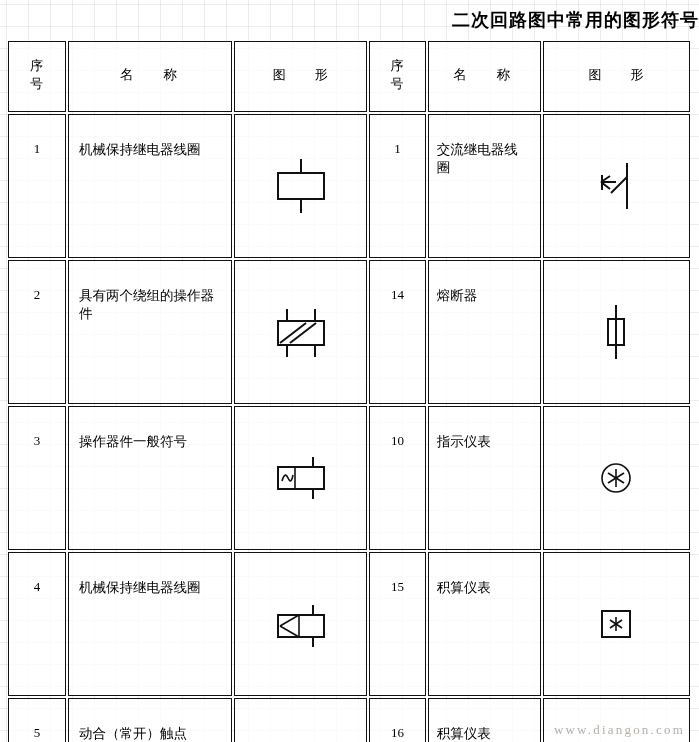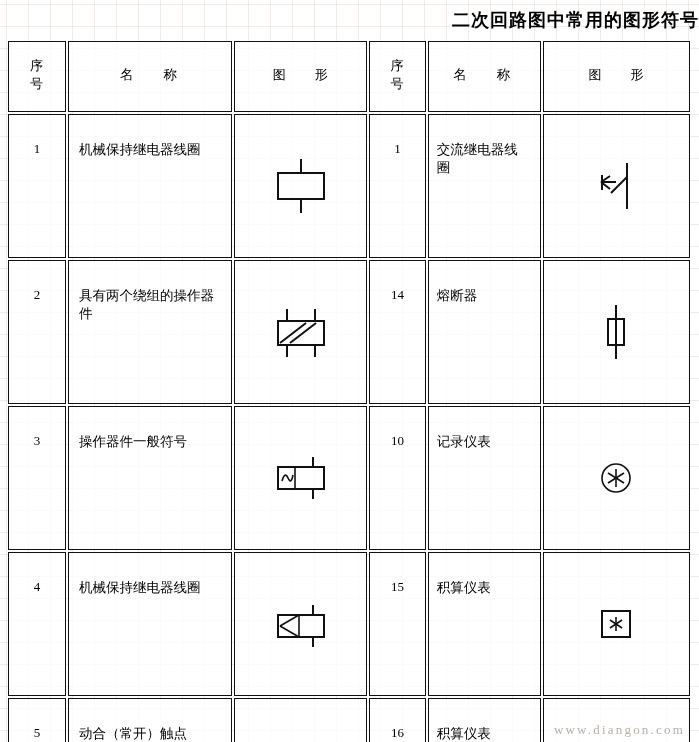--- a/index.html
+++ b/index.html
@@ -182,21 +182,21 @@
             <svg width="70" height="70" viewBox="0 0 70 70">
               <line x1="47" y1="14" x2="47" y2="24" stroke="#111" stroke-width="2"></line>
               <rect x="12" y="24" width="46" height="22" fill="none" stroke="#111" stroke-width="2"></rect>
               <line x1="29" y1="24" x2="29" y2="46" stroke="#111" stroke-width="1.6"></line>
               <path d="M16 38 Q19 28 22 35 Q25 42 27 32" fill="none" stroke="#111" stroke-width="1.6"></path>
               <line x1="47" y1="46" x2="47" y2="56" stroke="#111" stroke-width="2"></line>
             </svg>
           </div>
         </td>
         <td class="col-no2">10</td>
-        <td class="col-name2">记录仪表</td>
+        <td class="col-name2">指示仪表</td>
         <td class="col-sym2">
           <div class="sym-wrap">
             <svg width="70" height="70" viewBox="0 0 70 70">
               <circle cx="35" cy="35" r="14" fill="none" stroke="#111" stroke-width="1.6"></circle>
               <line x1="35" y1="26" x2="35" y2="44" stroke="#111" stroke-width="1.6"></line>
               <line x1="27" y1="30" x2="43" y2="40" stroke="#111" stroke-width="1.6"></line>
               <line x1="27" y1="40" x2="43" y2="30" stroke="#111" stroke-width="1.6"></line>
             </svg>
           </div>
         </td>

